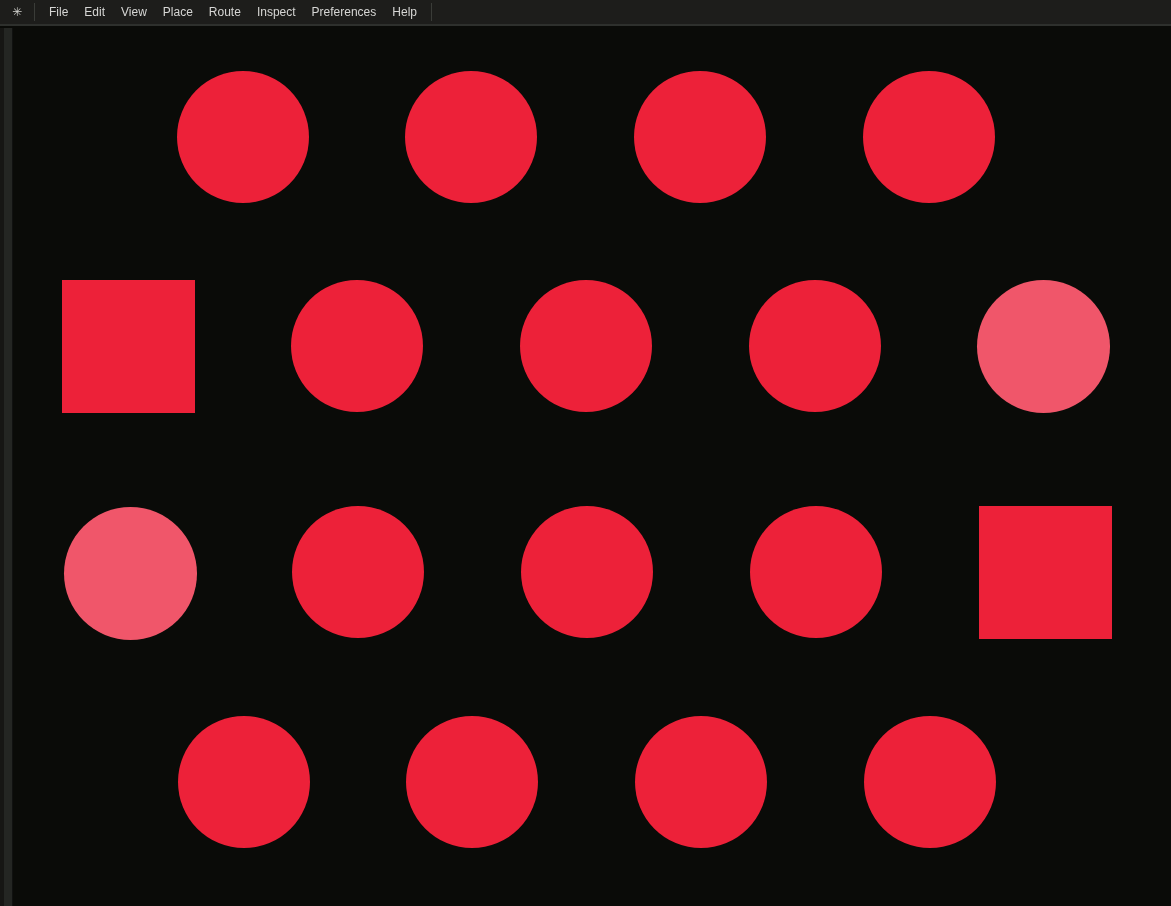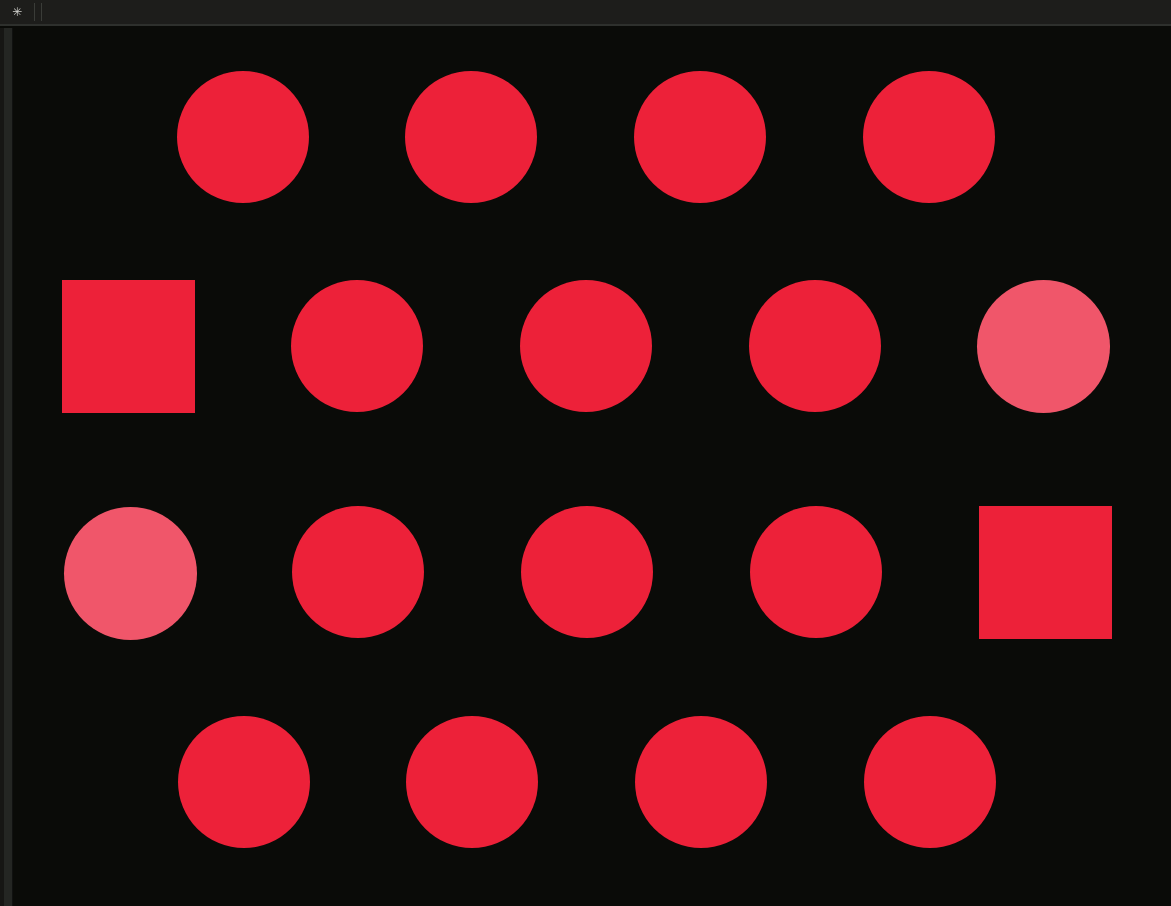--- a/index.html
+++ b/index.html
@@ -68,20 +68,30 @@
   .pad.square{border-radius:0;}
   .pad.normal{background:var(--pad-red);}
   .pad.highlight{background:var(--pad-light);}
 </style>
 </head>
 <body>
 
 <div class="menubar">
   <span class="app-icon">✳</span>
   <div class="menu-sep"></div>
+  <div class="menu-items">
+    <span class="menu-item">File</span>
+    <span class="menu-item">Edit</span>
+    <span class="menu-item">View</span>
+    <span class="menu-item">Place</span>
+    <span class="menu-item">Route</span>
+    <span class="menu-item">Inspect</span>
+    <span class="menu-item">Preferences</span>
+    <span class="menu-item">Help</span>
+  </div>
   <div class="menu-sep after"></div>
 </div>
 
 <div class="left-rail"></div>
 
 <div class="canvas"></div>
 <div class="pad-layer">
     <div class="pad circle normal" style="left: 177px; top: 71px; width: 132px; height: 132px;"></div>
     <div class="pad circle normal" style="left: 405px; top: 71px; width: 132px; height: 132px;"></div>
     <div class="pad circle normal" style="left: 634px; top: 71px; width: 132px; height: 132px;"></div>

